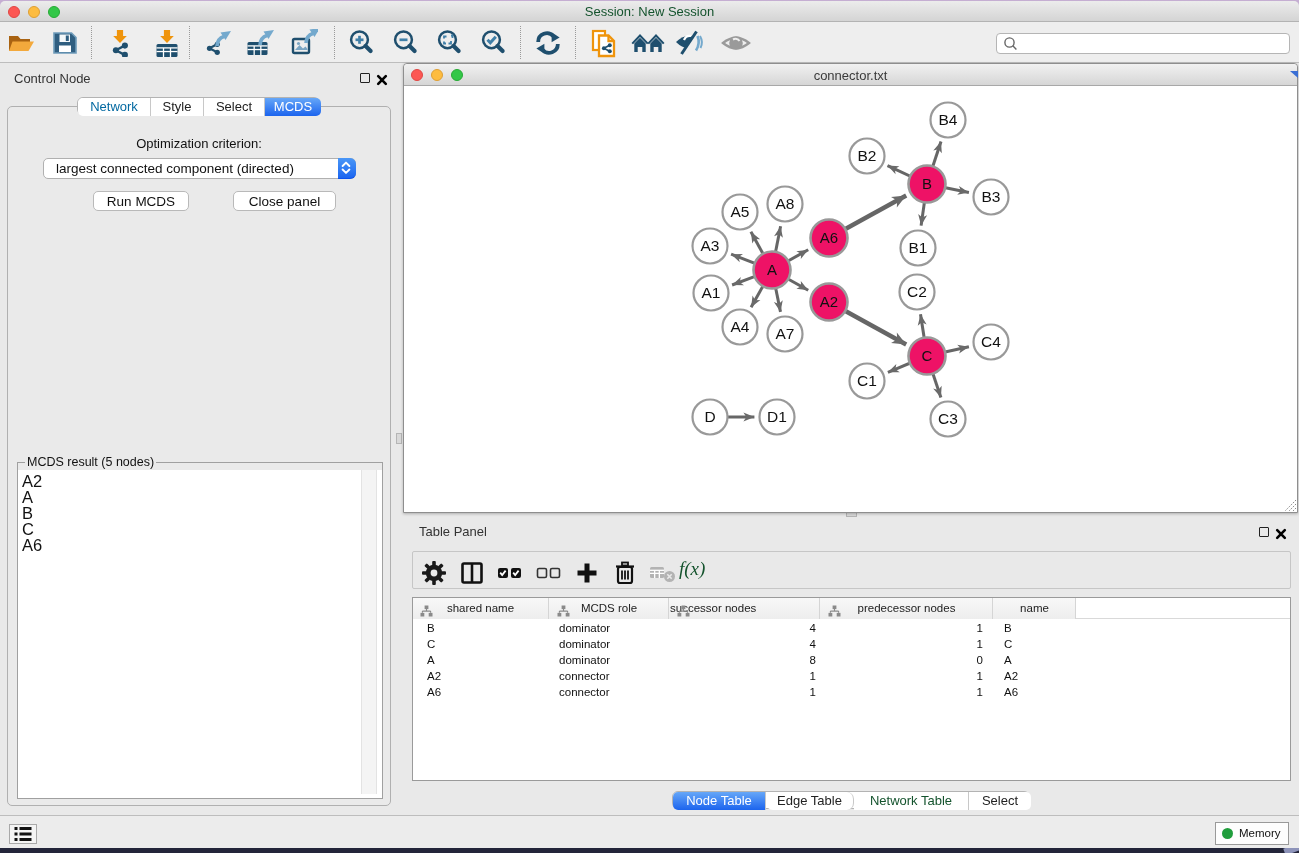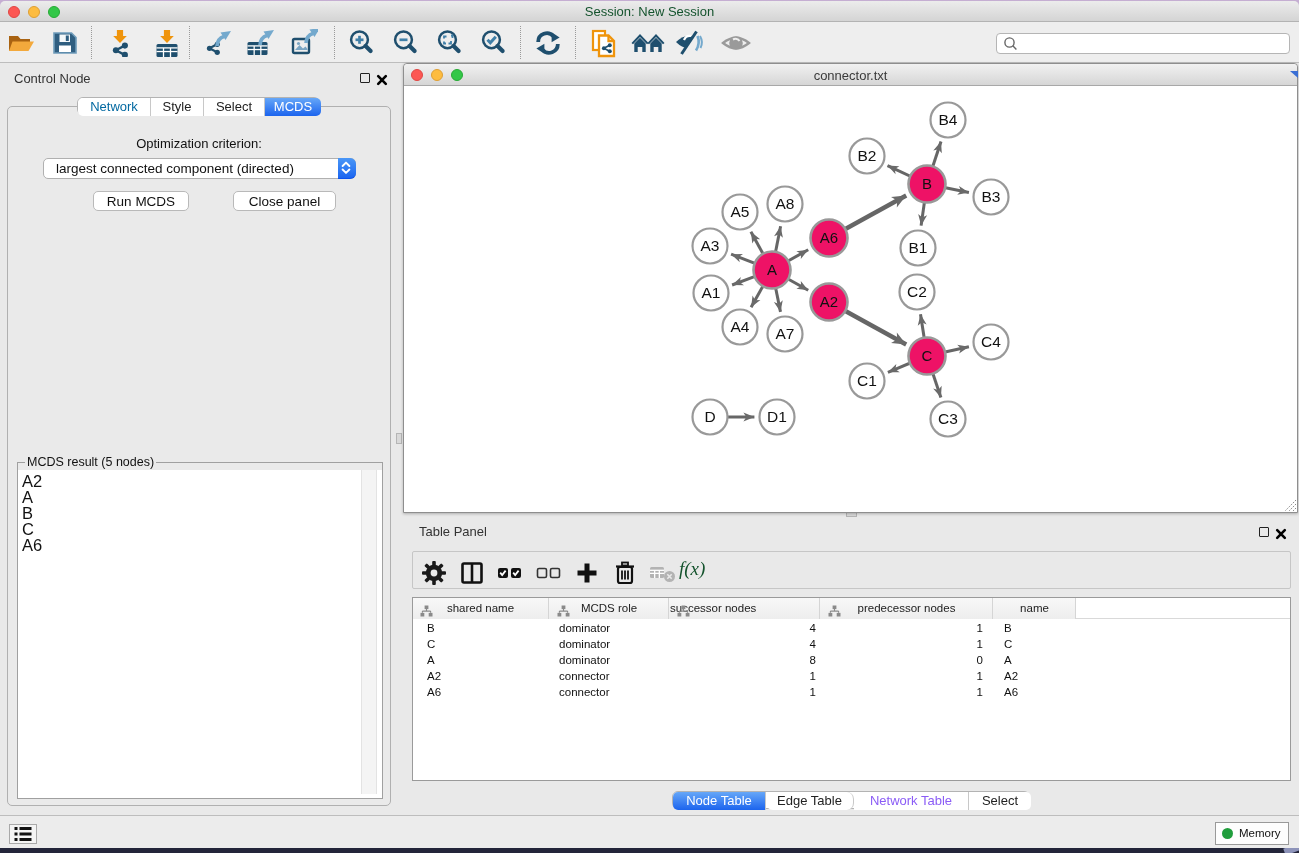--- a/index.html
+++ b/index.html
@@ -369,21 +369,21 @@
 <div style="position:absolute;left:883px;top:669.8000000000001px;width:100px;height:16px;font-size:11.5px;color:#111;text-align:right;">1</div>
 <div style="position:absolute;left:1004px;top:669.8000000000001px;width:60px;height:16px;font-size:11.5px;color:#111;">A2</div>
 <div style="position:absolute;left:427px;top:685.9000000000001px;width:100px;height:16px;font-size:11.5px;color:#111;">A6</div>
 <div style="position:absolute;left:559px;top:685.9000000000001px;width:100px;height:16px;font-size:11.5px;color:#111;">connector</div>
 <div style="position:absolute;left:716px;top:685.9000000000001px;width:100px;height:16px;font-size:11.5px;color:#111;text-align:right;">1</div>
 <div style="position:absolute;left:883px;top:685.9000000000001px;width:100px;height:16px;font-size:11.5px;color:#111;text-align:right;">1</div>
 <div style="position:absolute;left:1004px;top:685.9000000000001px;width:60px;height:16px;font-size:11.5px;color:#111;">A6</div>
 <div style="position:absolute;left:672px;top:791px;width:358px;height:18px;border:1px solid #b3b3b3;border-radius:6px;background:#fff;">
     <div style="position:absolute;left:0px;top:0;width:93px;height:18px;background:linear-gradient(#66a7f8,#1c64ee);color:#fff;border-top-left-radius:5px;border-bottom-left-radius:5px;border-right:1px solid #c8c8c8;font-size:13px;line-height:18px;text-align:center;">Node Table</div>
     <div style="position:absolute;left:93px;top:0;width:88px;height:18px;background:#ffffff;color:#222;border-right:1px solid #c8c8c8;font-size:13px;line-height:18px;text-align:center;border-radius:7px;">Edge Table</div>
-    <div style="position:absolute;left:181px;top:0;width:115px;height:18px;background:#ffffff;color:#8b5cf6;border-right:1px solid #c8c8c8;font-size:13px;line-height:18px;text-align:center;">Network Table</div>
+    <div style="position:absolute;left:181px;top:0;width:115px;height:18px;background:#ffffff;color:#14532d;border-right:1px solid #c8c8c8;font-size:13px;line-height:18px;text-align:center;">Network Table</div>
     <div style="position:absolute;left:296px;top:0;width:62px;height:18px;background:#ffffff;color:#222;border-top-right-radius:5px;border-bottom-right-radius:5px;font-size:13px;line-height:18px;text-align:center;">Select</div>
   </div>
 <div style="position:absolute;left:0px;top:815px;width:1299px;height:33px;background:#ececec;border-top:1px solid #bdbdbd;"></div>
 <div style="position:absolute;left:9px;top:824px;width:28px;height:20px;background:#f4f4f4;border:1px solid #a9a9a9;"></div>
 <div style="position:absolute;left:14px;top:825px;width:18px;height:18px;"><svg width="18" height="18" viewBox="0 0 18 18">
       <rect x="0.5" y="2" width="3" height="3" fill="#111"></rect>
       <rect x="5.5" y="2" width="12" height="3" fill="#111"></rect>
       <rect x="0.5" y="7.5" width="3" height="3" fill="#111"></rect>
       <rect x="5.5" y="7.5" width="12" height="3" fill="#111"></rect>
       <rect x="0.5" y="13" width="3" height="3" fill="#111"></rect>

